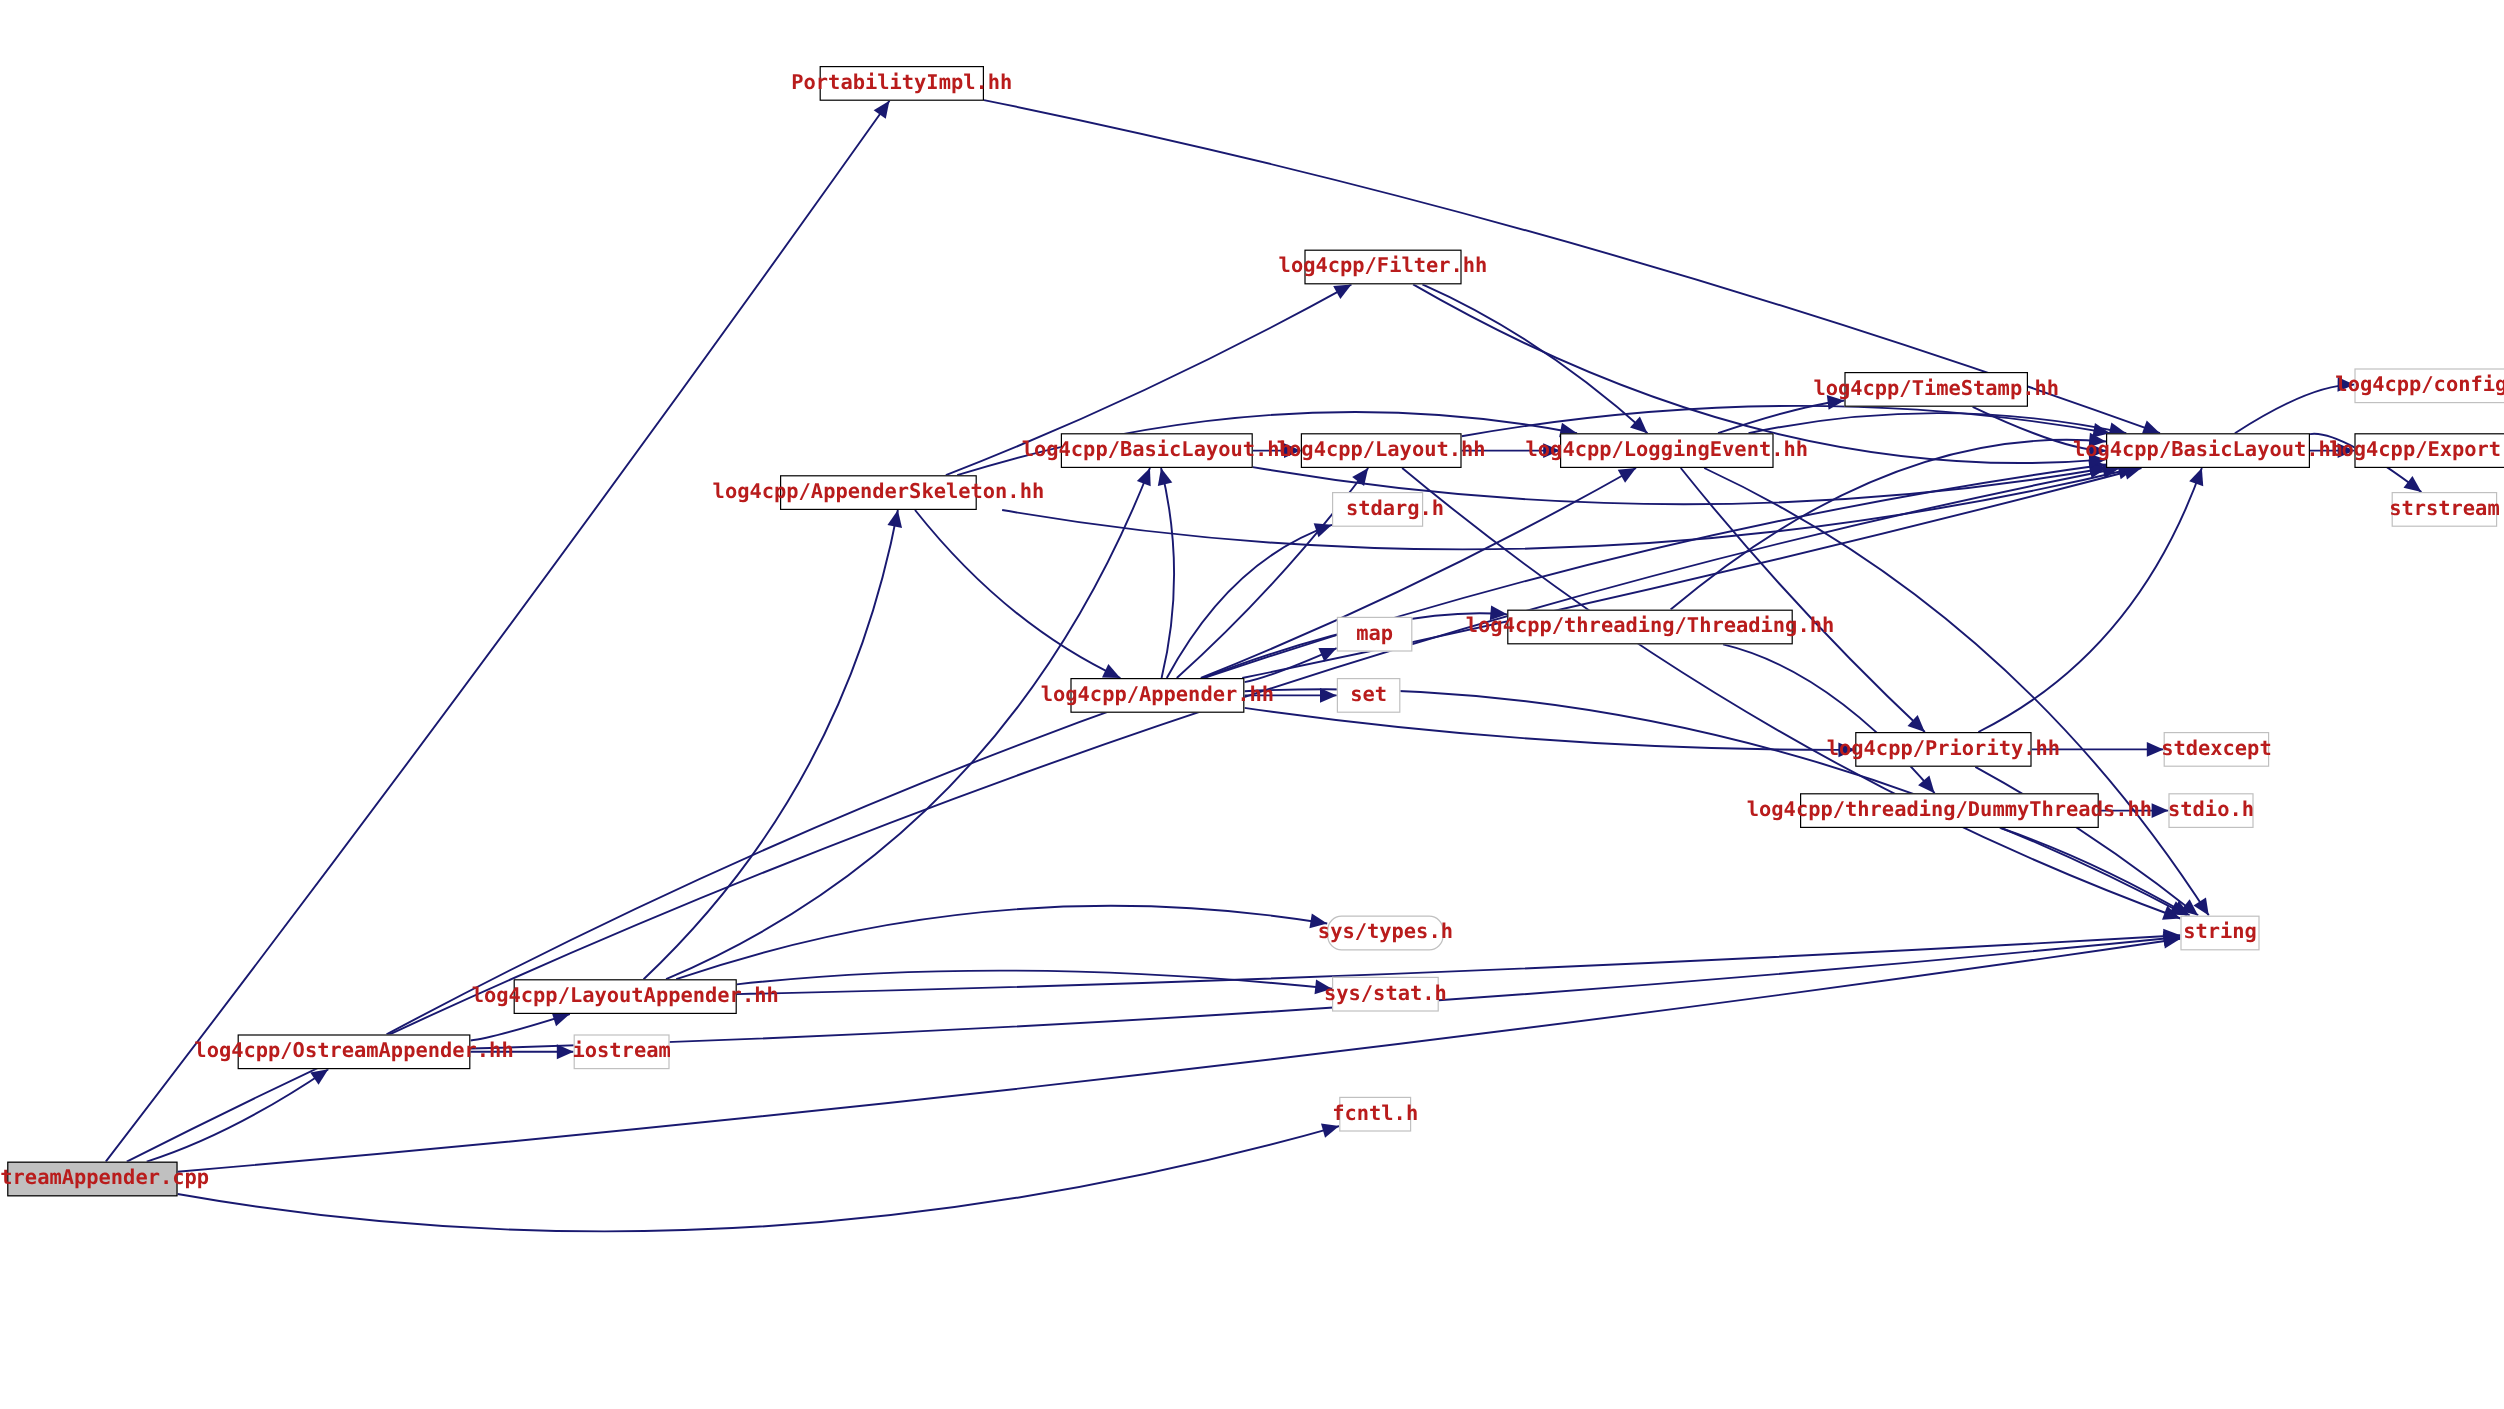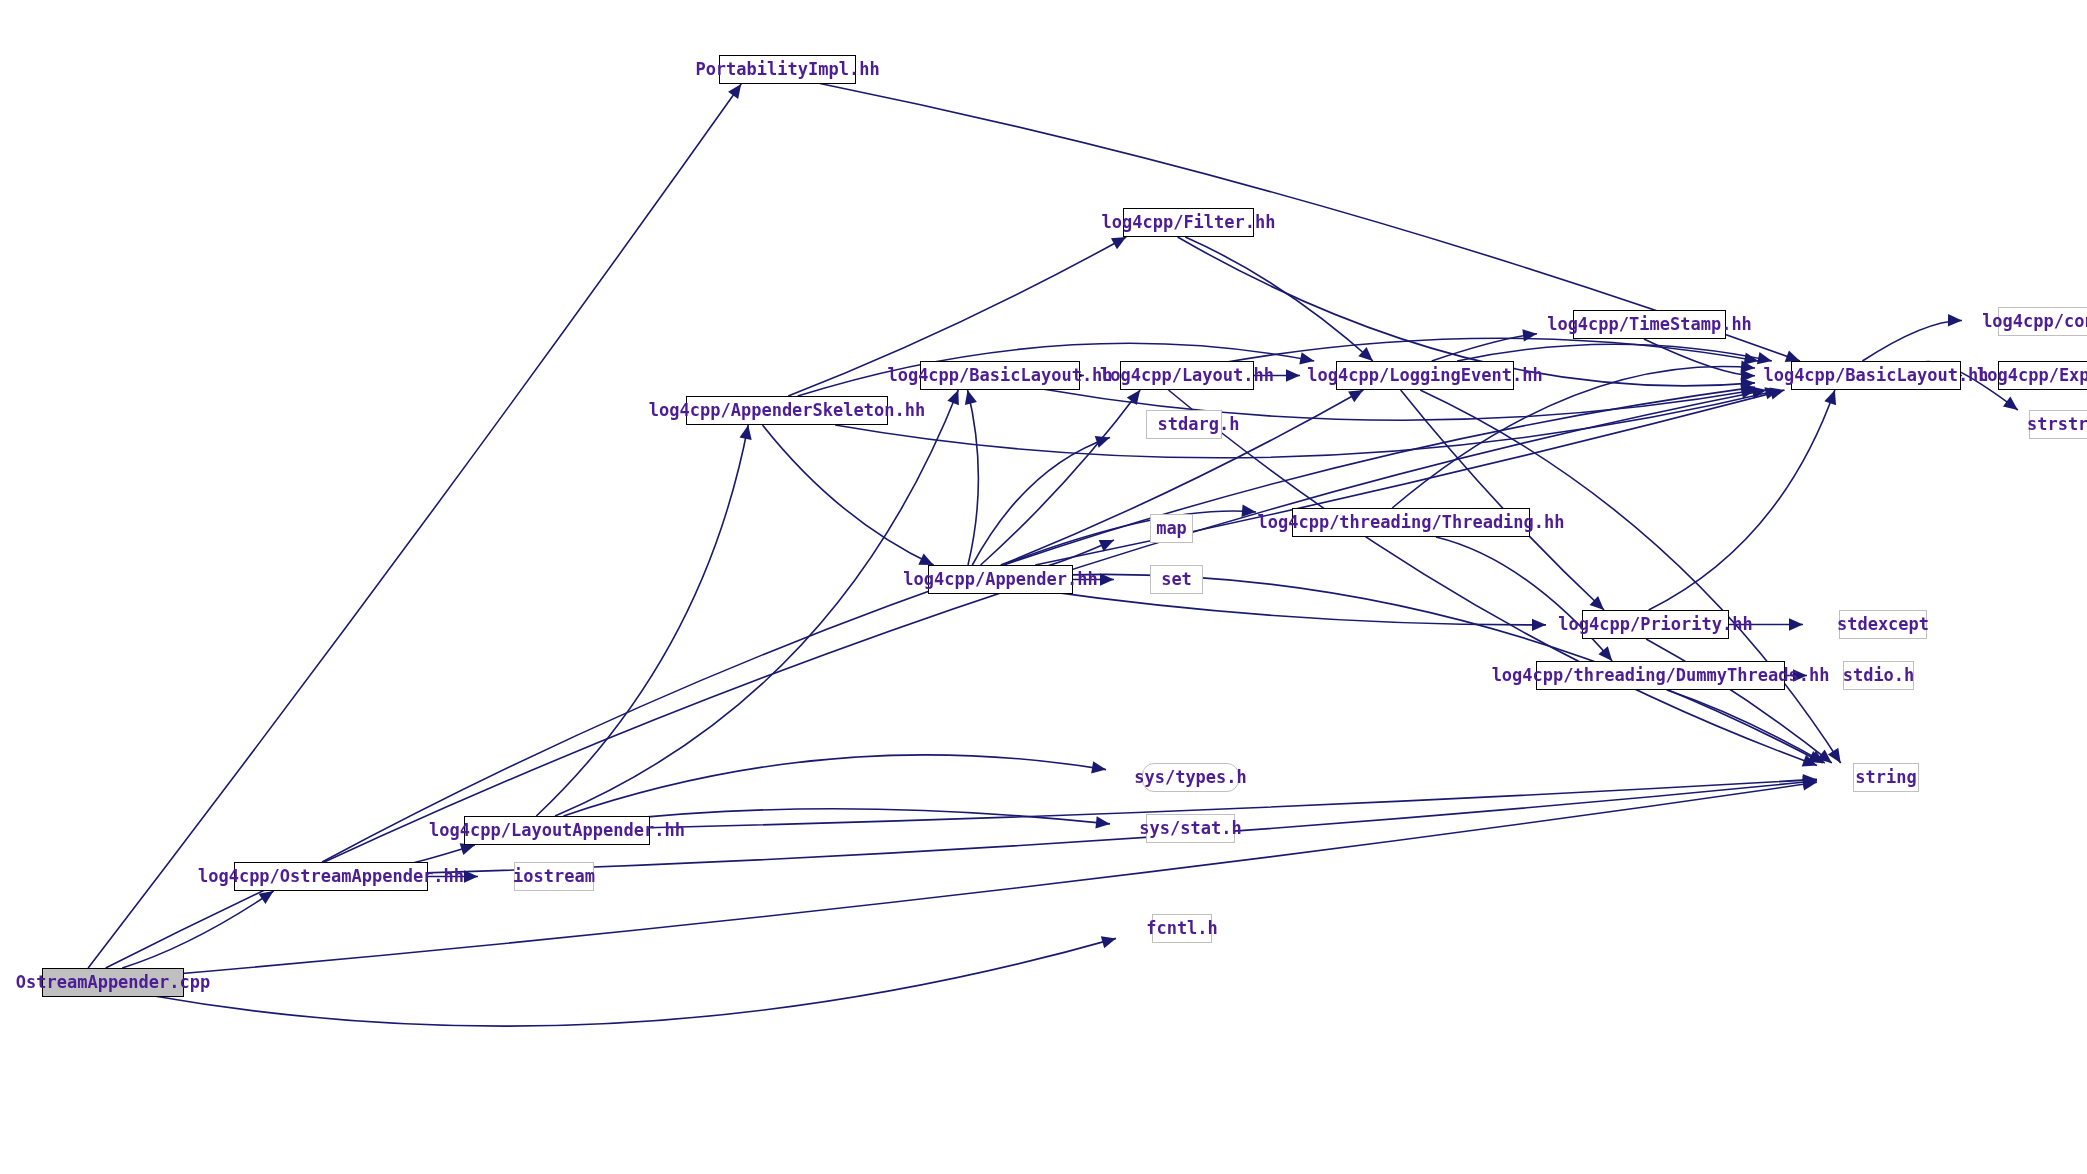--- a/index.html
+++ b/index.html
@@ -34,24 +34,23 @@
   .node {
     position: absolute;
     box-sizing: border-box;
     display: flex;
     align-items: center;
     justify-content: center;
     white-space: nowrap;
     font-size: 17px;
     font-weight: bold;
     letter-spacing: 0px;
-    color: #4c1d95;
+    color: #b91c1c;
     background: #ffffff;
     line-height: 1;
-    margin-left: 36px;
   }
   .node.project {
     border: 1.6px solid #000000;
   }
   .node.system {
     border: 1.6px solid #c0c0c0;
   }
   .node.current {
     border: 1.6px solid #000000;
     background: #c0c0c0;
@@ -174,42 +173,42 @@
       </div>
       <div class="node project" style="left: 198px; top: 862px; width: 194px; height: 29px;">
         <span class="node-label">log4cpp/OstreamAppender.hh</span>
       </div>
       <div class="node project" style="left: 428px; top: 816px; width: 186px; height: 29px;">
         <span class="node-label">log4cpp/LayoutAppender.hh</span>
       </div>
       <div class="node system" style="left: 478px; top: 862px; width: 80px; height: 29px;">
         <span class="node-label">iostream</span>
       </div>
-      <div class="node project" style="left: 650px; top: 396px; width: 202px; height: 29px;">
+      <div class="node project" style="left: 650px; top: 396px; width: 164px; height: 29px;">
         <span class="node-label">log4cpp/AppenderSkeleton.hh</span>
       </div>
       <div class="node project" style="left: 683px; top: 55px; width: 137px; height: 29px;">
         <span class="node-label">PortabilityImpl.hh</span>
       </div>
       <div class="node project" style="left: 884px; top: 361px; width: 160px; height: 29px;">
         <span class="node-label">log4cpp/BasicLayout.hh</span>
       </div>
       <div class="node project" style="left: 892px; top: 565px; width: 145px; height: 29px;">
         <span class="node-label">log4cpp/Appender.hh</span>
       </div>
       <div class="node project" style="left: 1087px; top: 208px; width: 131px; height: 29px;">
         <span class="node-label">log4cpp/Filter.hh</span>
       </div>
       <div class="node project" style="left: 1084px; top: 361px; width: 134px; height: 29px;">
         <span class="node-label">log4cpp/Layout.hh</span>
       </div>
       <div class="node system" style="left: 1110px; top: 410px; width: 76px; height: 29px; padding-left: 29px;">
         <span class="node-label">stdarg.h</span>
       </div>
-      <div class="node system" style="left: 1114px; top: 514px; width: 43px; height: 29px;">
+      <div class="node system" style="left: 1114px; top: 514px; width: 63px; height: 29px;">
         <span class="node-label">map</span>
       </div>
       <div class="node system" style="left: 1114px; top: 565px; width: 53px; height: 29px;">
         <span class="node-label">set</span>
       </div>
       <div class="node system" style="left: 1106px; top: 763px; width: 97px; height: 29px; border-radius: 12px;">
         <span class="node-label">sys/types.h</span>
       </div>
       <div class="node system" style="left: 1110px; top: 814px; width: 89px; height: 29px;">
         <span class="node-label">sys/stat.h</span>

